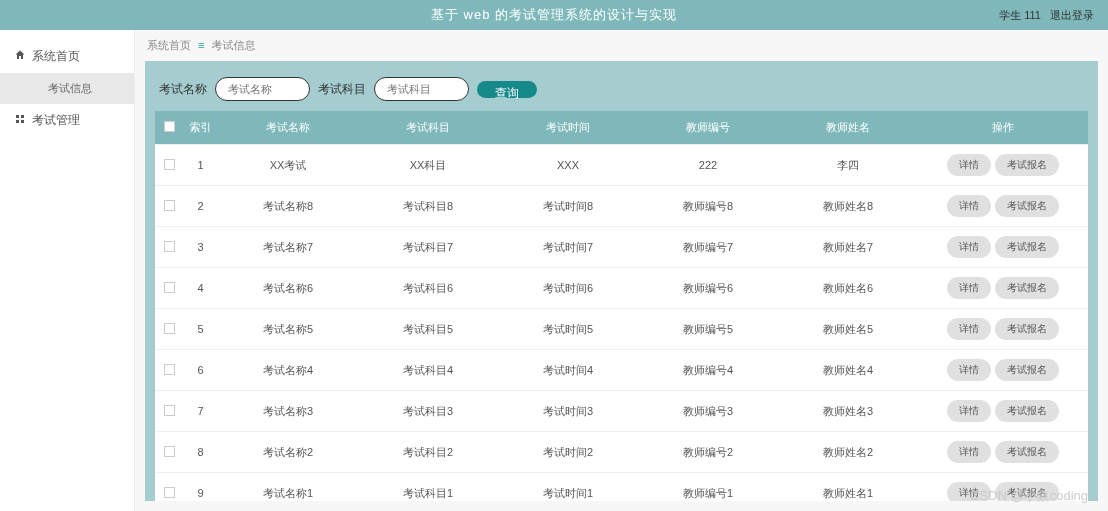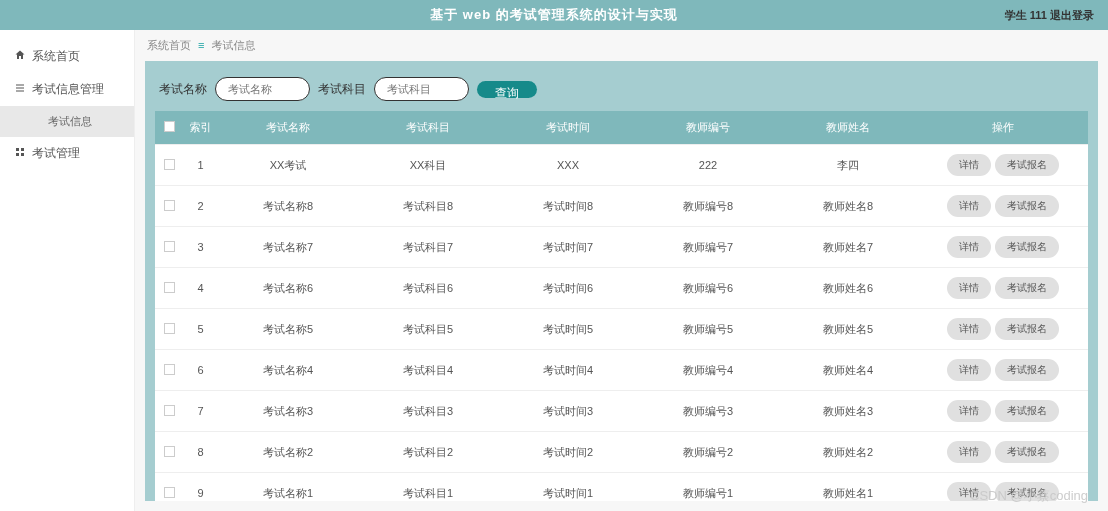--- a/index.html
+++ b/index.html
@@ -17,30 +17,30 @@
       height: 30px;
       background: #7fb8bb;
       color: #fff;
       display: flex;
       align-items: center;
       justify-content: center;
       position: relative;
     }
     .header-title {
       font-size: 13px;
-      font-weight: bold;
+      font-weight: normal;
       letter-spacing: 1px;
     }
     .header-right {
       position: absolute;
       right: 14px;
       font-size: 11px;
       color: #333;
     }
-    .header-right span { margin-left: 0; cursor: pointer; font-weight: bold; }
+    .header-right span { margin-left: 6px; cursor: pointer; }
     .layout { display: flex; height: calc(100% - 30px); }
     .sidebar {
       width: 135px;
       background: #fff;
       border-right: 1px solid #eee;
       padding-top: 10px;
     }
     .side-item {
       padding: 8px 14px;
       display: flex;
@@ -161,28 +161,20 @@
   </div>
 </div>
 
 <div class="layout">
   <div class="sidebar" id="sidebar">
       <div class="side-item">
         <span><svg class="side-icon" viewBox="0 0 24 24" fill="#555">
             <path d="M12 3l9 8h-3v9h-4v-6H10v6H6v-9H3z"></path>
           </svg></span>
         <span>系统首页</span>
-      </div>
-      <div class="side-item">
-        <span><svg class="side-icon" viewBox="0 0 24 24" fill="#555">
-            <rect x="4" y="5" width="16" height="2"></rect>
-            <rect x="4" y="11" width="16" height="2"></rect>
-            <rect x="4" y="17" width="16" height="2"></rect>
-          </svg></span>
-        <span>考试信息管理</span>
       </div>
       <div class="side-item sub">
         <span><span class="side-icon"></span></span>
         <span>考试信息</span>
       </div>
       <div class="side-item">
         <span><svg class="side-icon" viewBox="0 0 24 24" fill="#555">
             <rect x="4" y="4" width="6" height="6"></rect>
             <rect x="14" y="4" width="6" height="6"></rect>
             <rect x="4" y="14" width="6" height="6"></rect>

